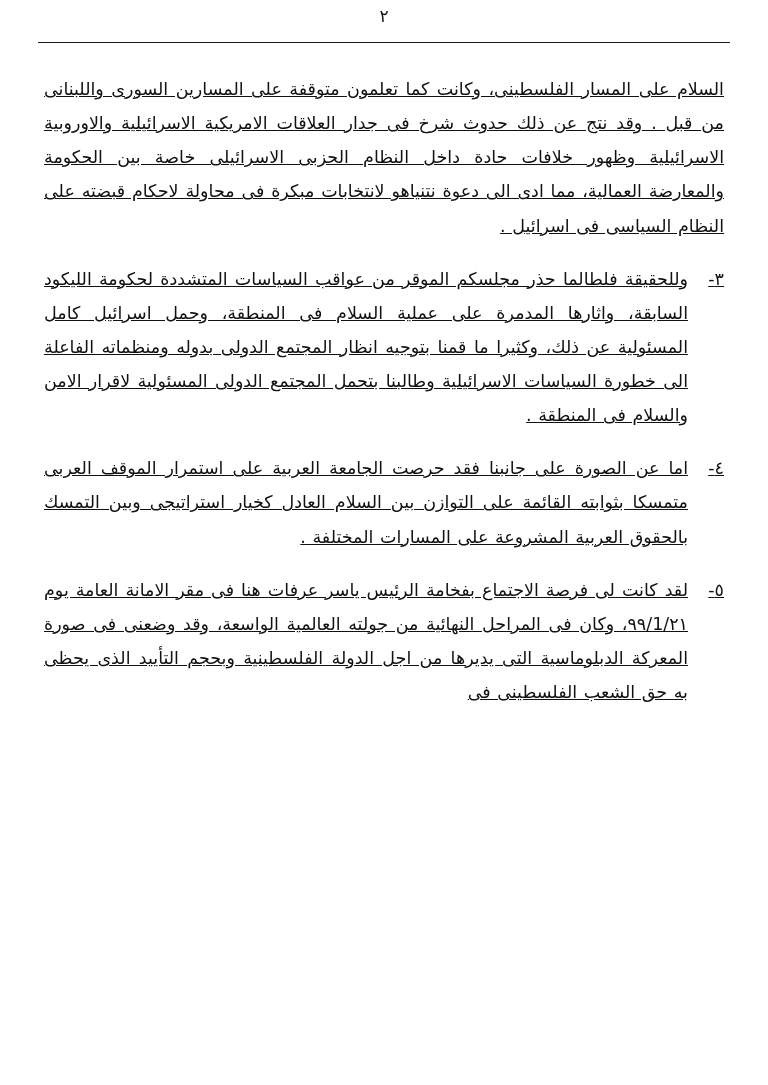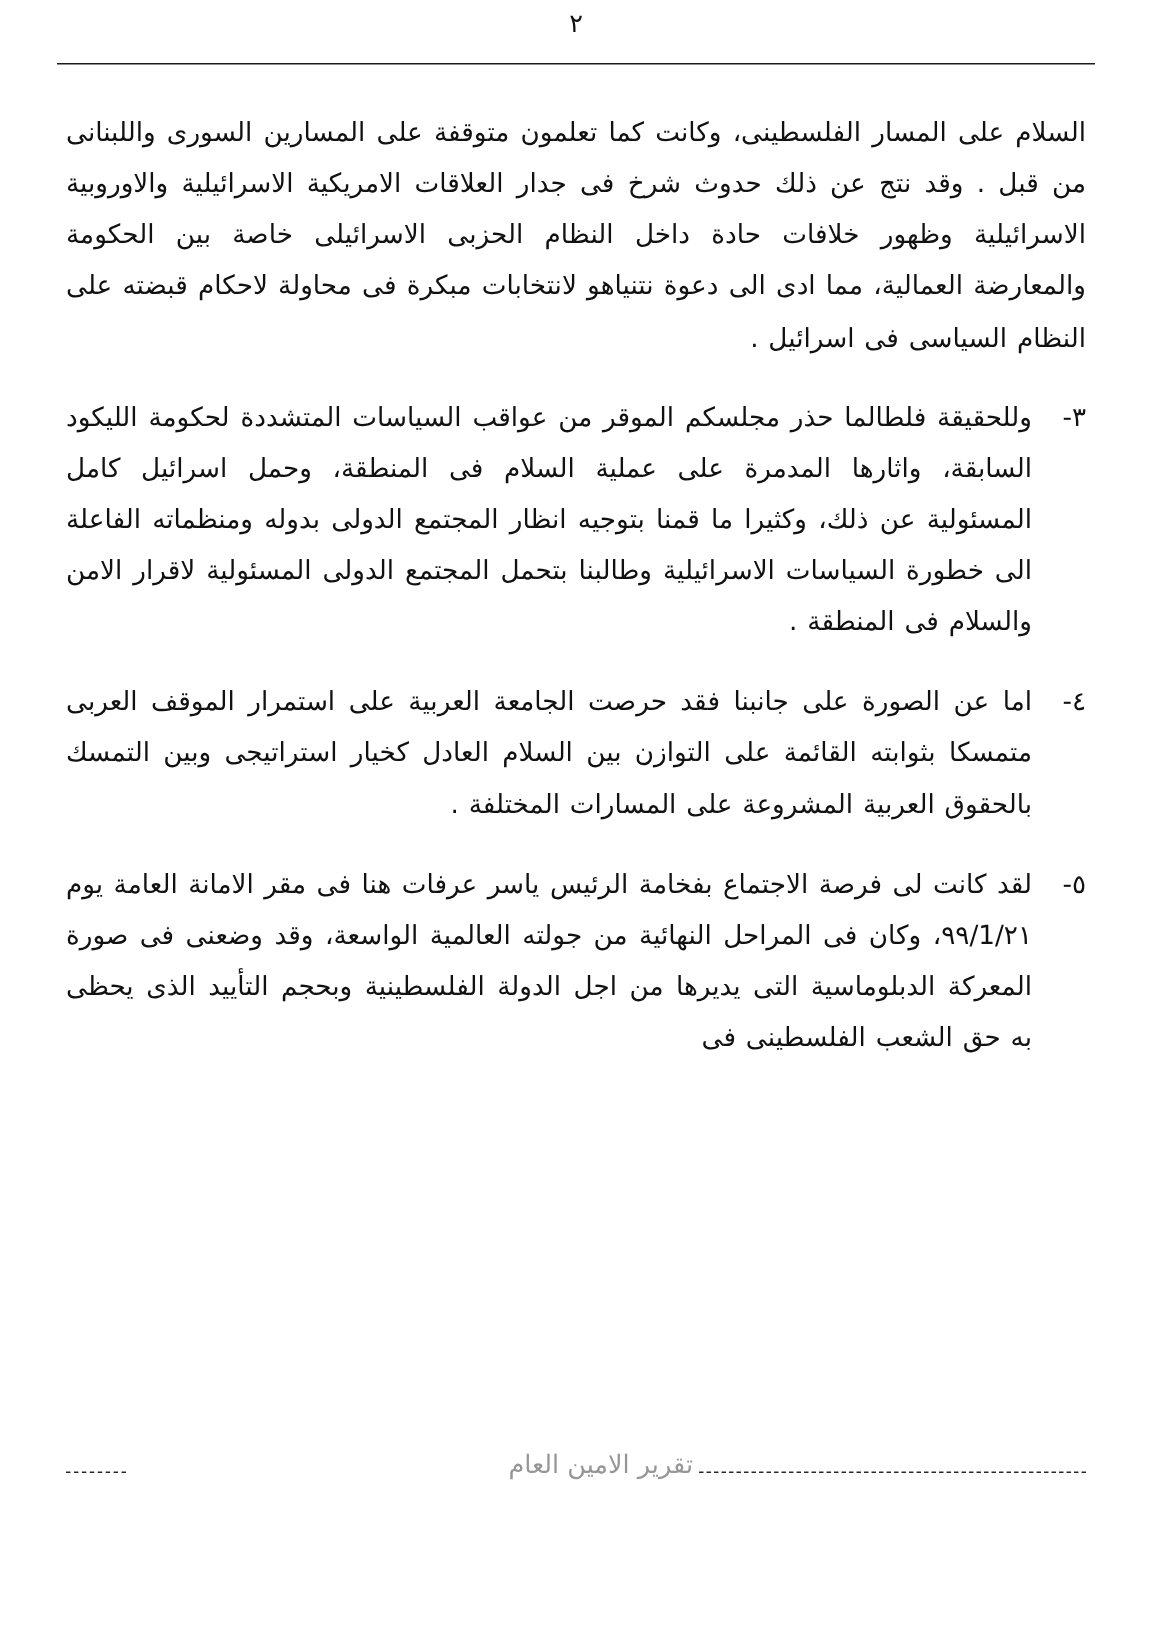--- a/index.html
+++ b/index.html
@@ -42,20 +42,21 @@
   }
   
   .body-text {
     position: absolute;
     top: 72px;
     left: 44px;
     right: 44px;
     direction: rtl;
     text-align: justify;
     text-align-last: right;
+    text-decoration: underline;
   }
   .para {
     display: flex;
     flex-direction: row;
     margin-bottom: 19px;
   }
   .marker {
     flex: 0 0 auto;
     width: 36px;
     font-size: 17.5px;
@@ -138,19 +139,14 @@
       <div class="ptext">اما عن الصورة على جانبنا فقد حرصت الجامعة العربية على استمرار الموقف العربى متمسكا بثوابته القائمة على التوازن بين السلام العادل كخيار استراتيجى وبين التمسك بالحقوق العربية المشروعة على المسارات المختلفة .</div>
     </div>
 
     <div class="para">
       <div class="marker">٥-</div>
       <div class="ptext">لقد كانت لى فرصة الاجتماع بفخامة الرئيس ياسر عرفات هنا فى مقر الامانة العامة يوم ٩٩/1/٢١، وكان فى المراحل النهائية من جولته العالمية الواسعة، وقد وضعنى فى صورة المعركة الدبلوماسية التى يديرها من اجل الدولة الفلسطينية وبحجم التأييد الذى يحظى به حق الشعب الفلسطينى فى</div>
     </div>
 
   </div>
 
-  <div class="footer">
-    <div class="footer-dashes-right"></div>
-    <div class="footer-dashes-left"></div>
-    <div class="footer-stamp">تقرير الامين العام</div>
-  </div>
 
 </div>
 
 </body></html>

